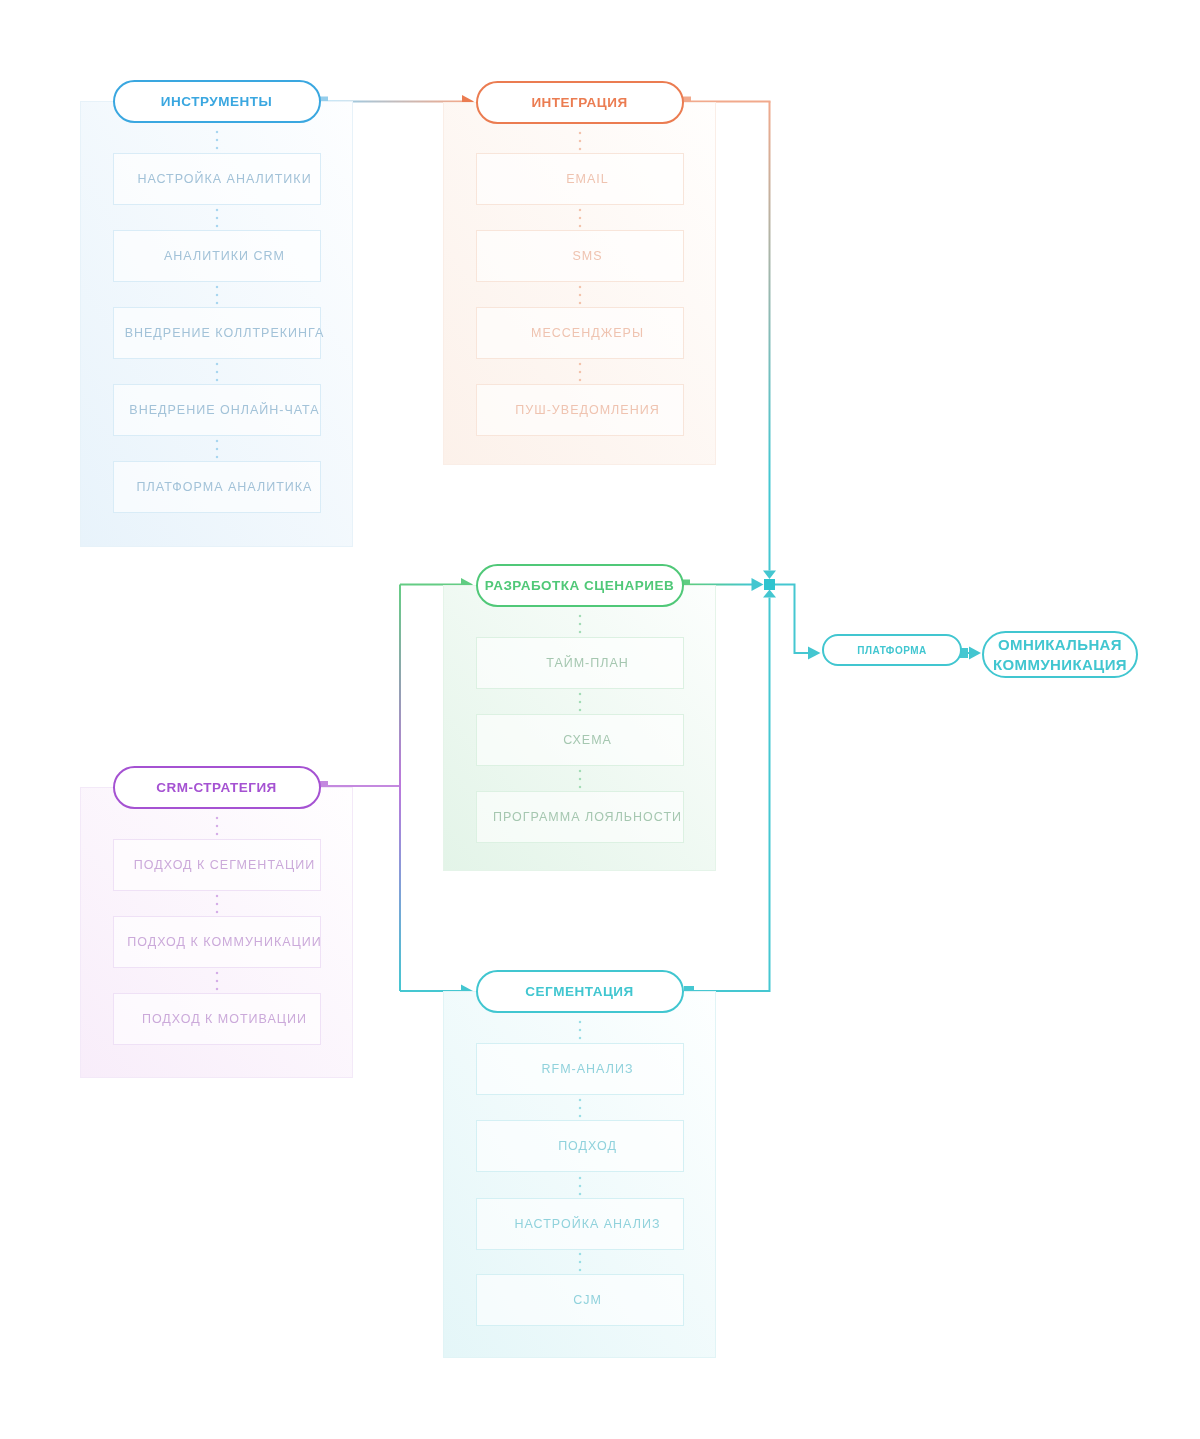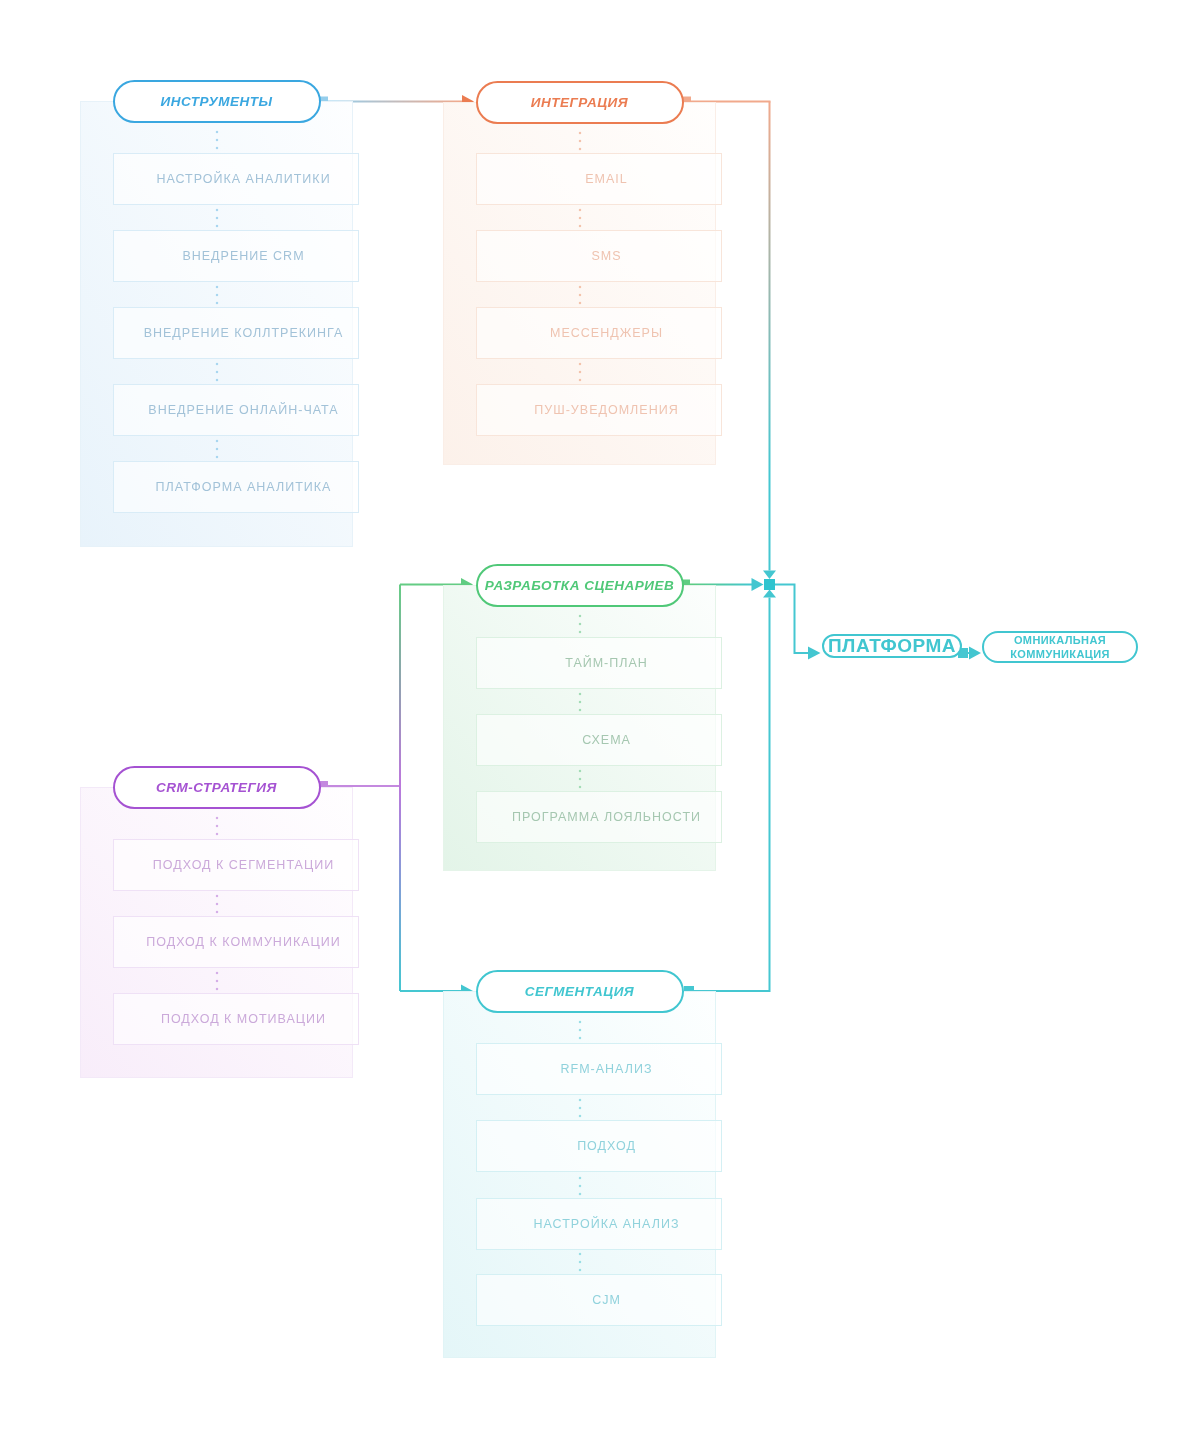--- a/index.html
+++ b/index.html
@@ -19,41 +19,41 @@
   .panel{
     position:absolute;box-sizing:border-box;
     border:1px solid var(--pb);
     background:linear-gradient(to top right,var(--bgA),var(--bgB));
   }
   .pill{
     position:absolute;top:-22px;left:50%;transform:translateX(-50%);
     width:208px;height:43px;box-sizing:border-box;
     background:#ffffff;border:2px solid var(--c);border-radius:22px;
     display:flex;align-items:center;justify-content:center;
-    color:var(--c);font-size:13.5px;font-weight:bold;letter-spacing:.5px;white-space:nowrap;font-style:italic;
+    color:var(--c);font-size:13.5px;font-weight:bold;letter-spacing:.5px;white-space:nowrap;
   }
   .box{
-    position:absolute;left:32px;width:246px;height:52px;box-sizing:border-box;
+    position:absolute;left:32px;width:208px;height:52px;box-sizing:border-box;
     background:rgba(255,255,255,.62);border:1px solid var(--ib);
     display:flex;align-items:center;justify-content:center;
     color:var(--t);font-size:12.5px;letter-spacing:1px;white-space:nowrap;padding-left:15px;
   }
   .dots{
     position:absolute;left:calc(50% - 2px);width:4px;height:22px;
     background-image:radial-gradient(circle,var(--dot) 1.4px,rgba(0,0,0,0) 1.6px);
     background-size:4px 8px;background-repeat:repeat-y;
   }
   .pill-free{
     position:absolute;box-sizing:border-box;background:#ffffff;
     border:2px solid var(--c);border-radius:24px;
     display:flex;align-items:center;justify-content:center;text-align:center;
     color:var(--c);font-weight:bold;
   }
-  .pill-platform{left:822px;top:634px;width:140px;height:24px;font-size:19px;letter-spacing:.5px;}
-  .pill-omni{left:982px;top:631px;width:156px;height:32px;font-size:11px;line-height:1.3;letter-spacing:.4px;padding:0 12px;}
+  .pill-platform{left:822px;top:634px;width:140px;height:32px;font-size:10px;letter-spacing:.5px;}
+  .pill-omni{left:982px;top:631px;width:156px;height:47px;font-size:15px;line-height:1.3;letter-spacing:.4px;padding:0 12px;}
 
   
   .p-tools{left:80px;top:101px;width:273px;height:446px;}
   .p-integration{left:443px;top:102px;width:273px;height:363px;}
   .p-scenarios{left:443px;top:585px;width:273px;height:286px;}
   .p-crm{left:80px;top:787px;width:273px;height:291px;text-align:right;}
   .p-segmentation{left:443px;top:991px;width:273px;height:367px;}
 </style>
 </head>
 <body>
@@ -119,21 +119,21 @@
   <section class="panel t-blue p-tools">
     <div class="pill">
       <span>ИНСТРУМЕНТЫ</span>
     </div>
     <div class="dots" style="top:26px"></div>
     <div class="box" style="top:51px">
         <span>НАСТРОЙКА АНАЛИТИКИ</span>
       </div>
     <div class="dots" style="top:104px"></div>
     <div class="box" style="top:128px">
-        <span>ВНЕДРЕНИЕ CRM</span>
+        <span>АНАЛИТИКИ CRM</span>
       </div>
     <div class="dots" style="top:181px"></div>
     <div class="box" style="top:205px">
         <span>ВНЕДРЕНИЕ КОЛЛТРЕКИНГА</span>
       </div>
     <div class="dots" style="top:258px"></div>
     <div class="box" style="top:282px">
         <span>ВНЕДРЕНИЕ ОНЛАЙН-ЧАТА</span>
       </div>
     <div class="dots" style="top:335px"></div>

